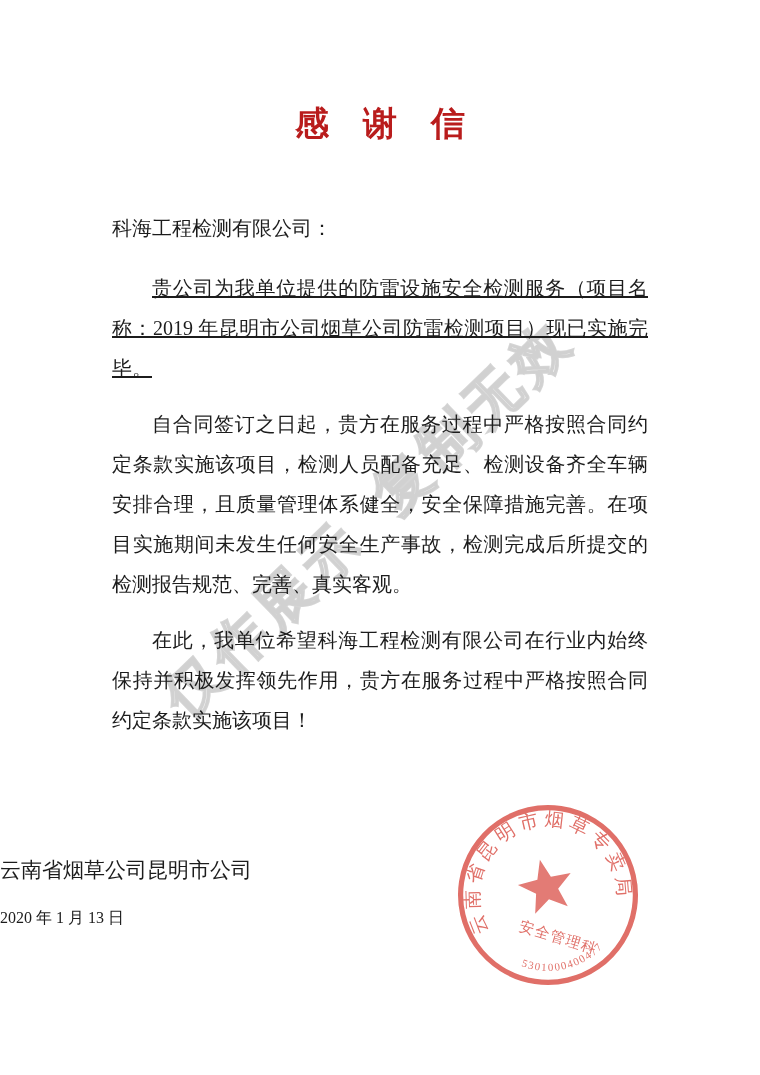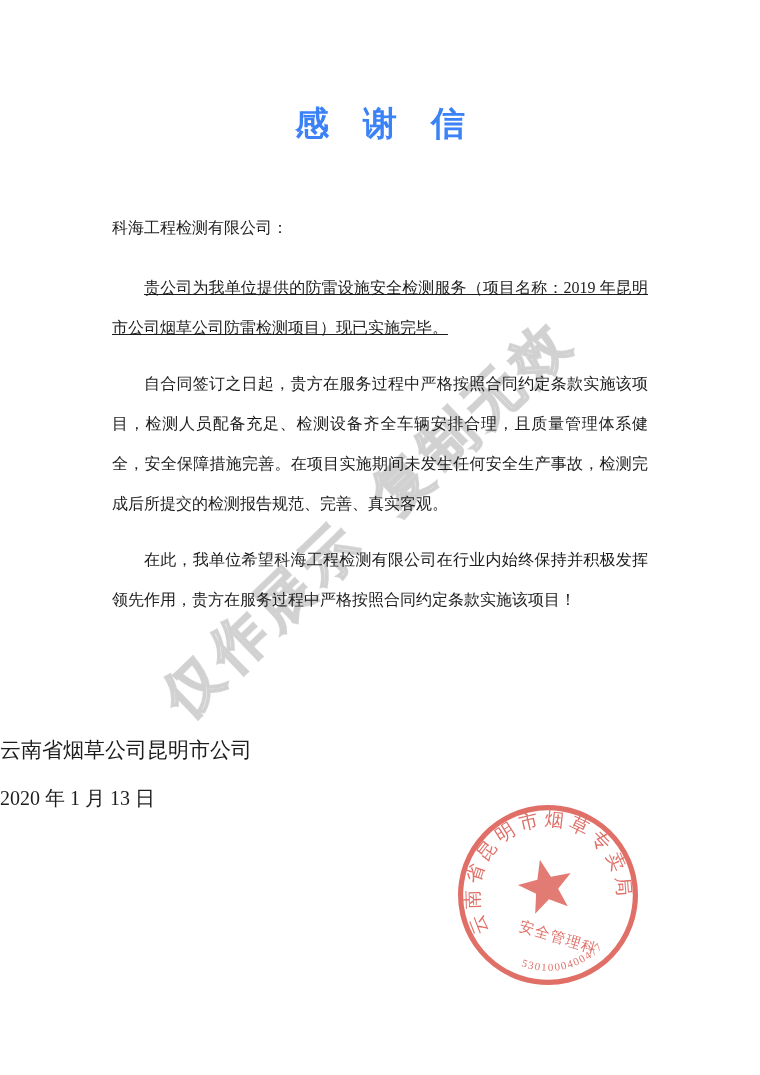--- a/index.html
+++ b/index.html
@@ -16,35 +16,35 @@
     white-space:nowrap;
     font-family:"Liberation Sans","DejaVu Sans",sans-serif;
     font-weight:bold; font-size:56px; letter-spacing:7px; word-spacing:16px;
     color:rgba(195,195,195,0.16);
     -webkit-text-stroke:2px rgba(178,178,178,0.55);
     pointer-events:none;
   }
   .content { position:absolute; inset:0; z-index:2; }
   .title {
     margin:0; padding-top:104px; height:40px; line-height:40px;
-    text-align:center; font-size:34px; font-weight:bold; color:#3b82f6;
+    text-align:center; font-size:34px; font-weight:bold; color:#b91c1c;
   }
   .body-text {
     margin:64px 112px 9px 112px;
-    font-size:16px; line-height:40px;
+    font-size:20px; line-height:40px;
     text-align:justify; text-justify:inter-ideograph;
   }
   .salutation { height:40px; }
   .body-text p { margin:0 0 16px 0; text-indent:2em; }
   .body-text p.first { margin-top:20px;text-decoration:underline; }
   .sign-block {
     margin:106px 113px 0 0;
     font-size:21px; line-height:48px;
   }
-  .sign-date { font-size:20px; padding-right:20px; }
+  .sign-date { font-size:16px; padding-right:20px; }
   
   .stamp {
     position:absolute; left:453px; top:800px; width:190px; height:190px; z-index:3;
     transform:rotate(-13deg);
     mix-blend-mode:multiply; opacity:0.82;
     pointer-events:none;
   }
   .stamp svg { width:100%; height:100%; display:block; }
   .stamp text { font-family:"Liberation Serif","DejaVu Serif",serif; }
 </style>

